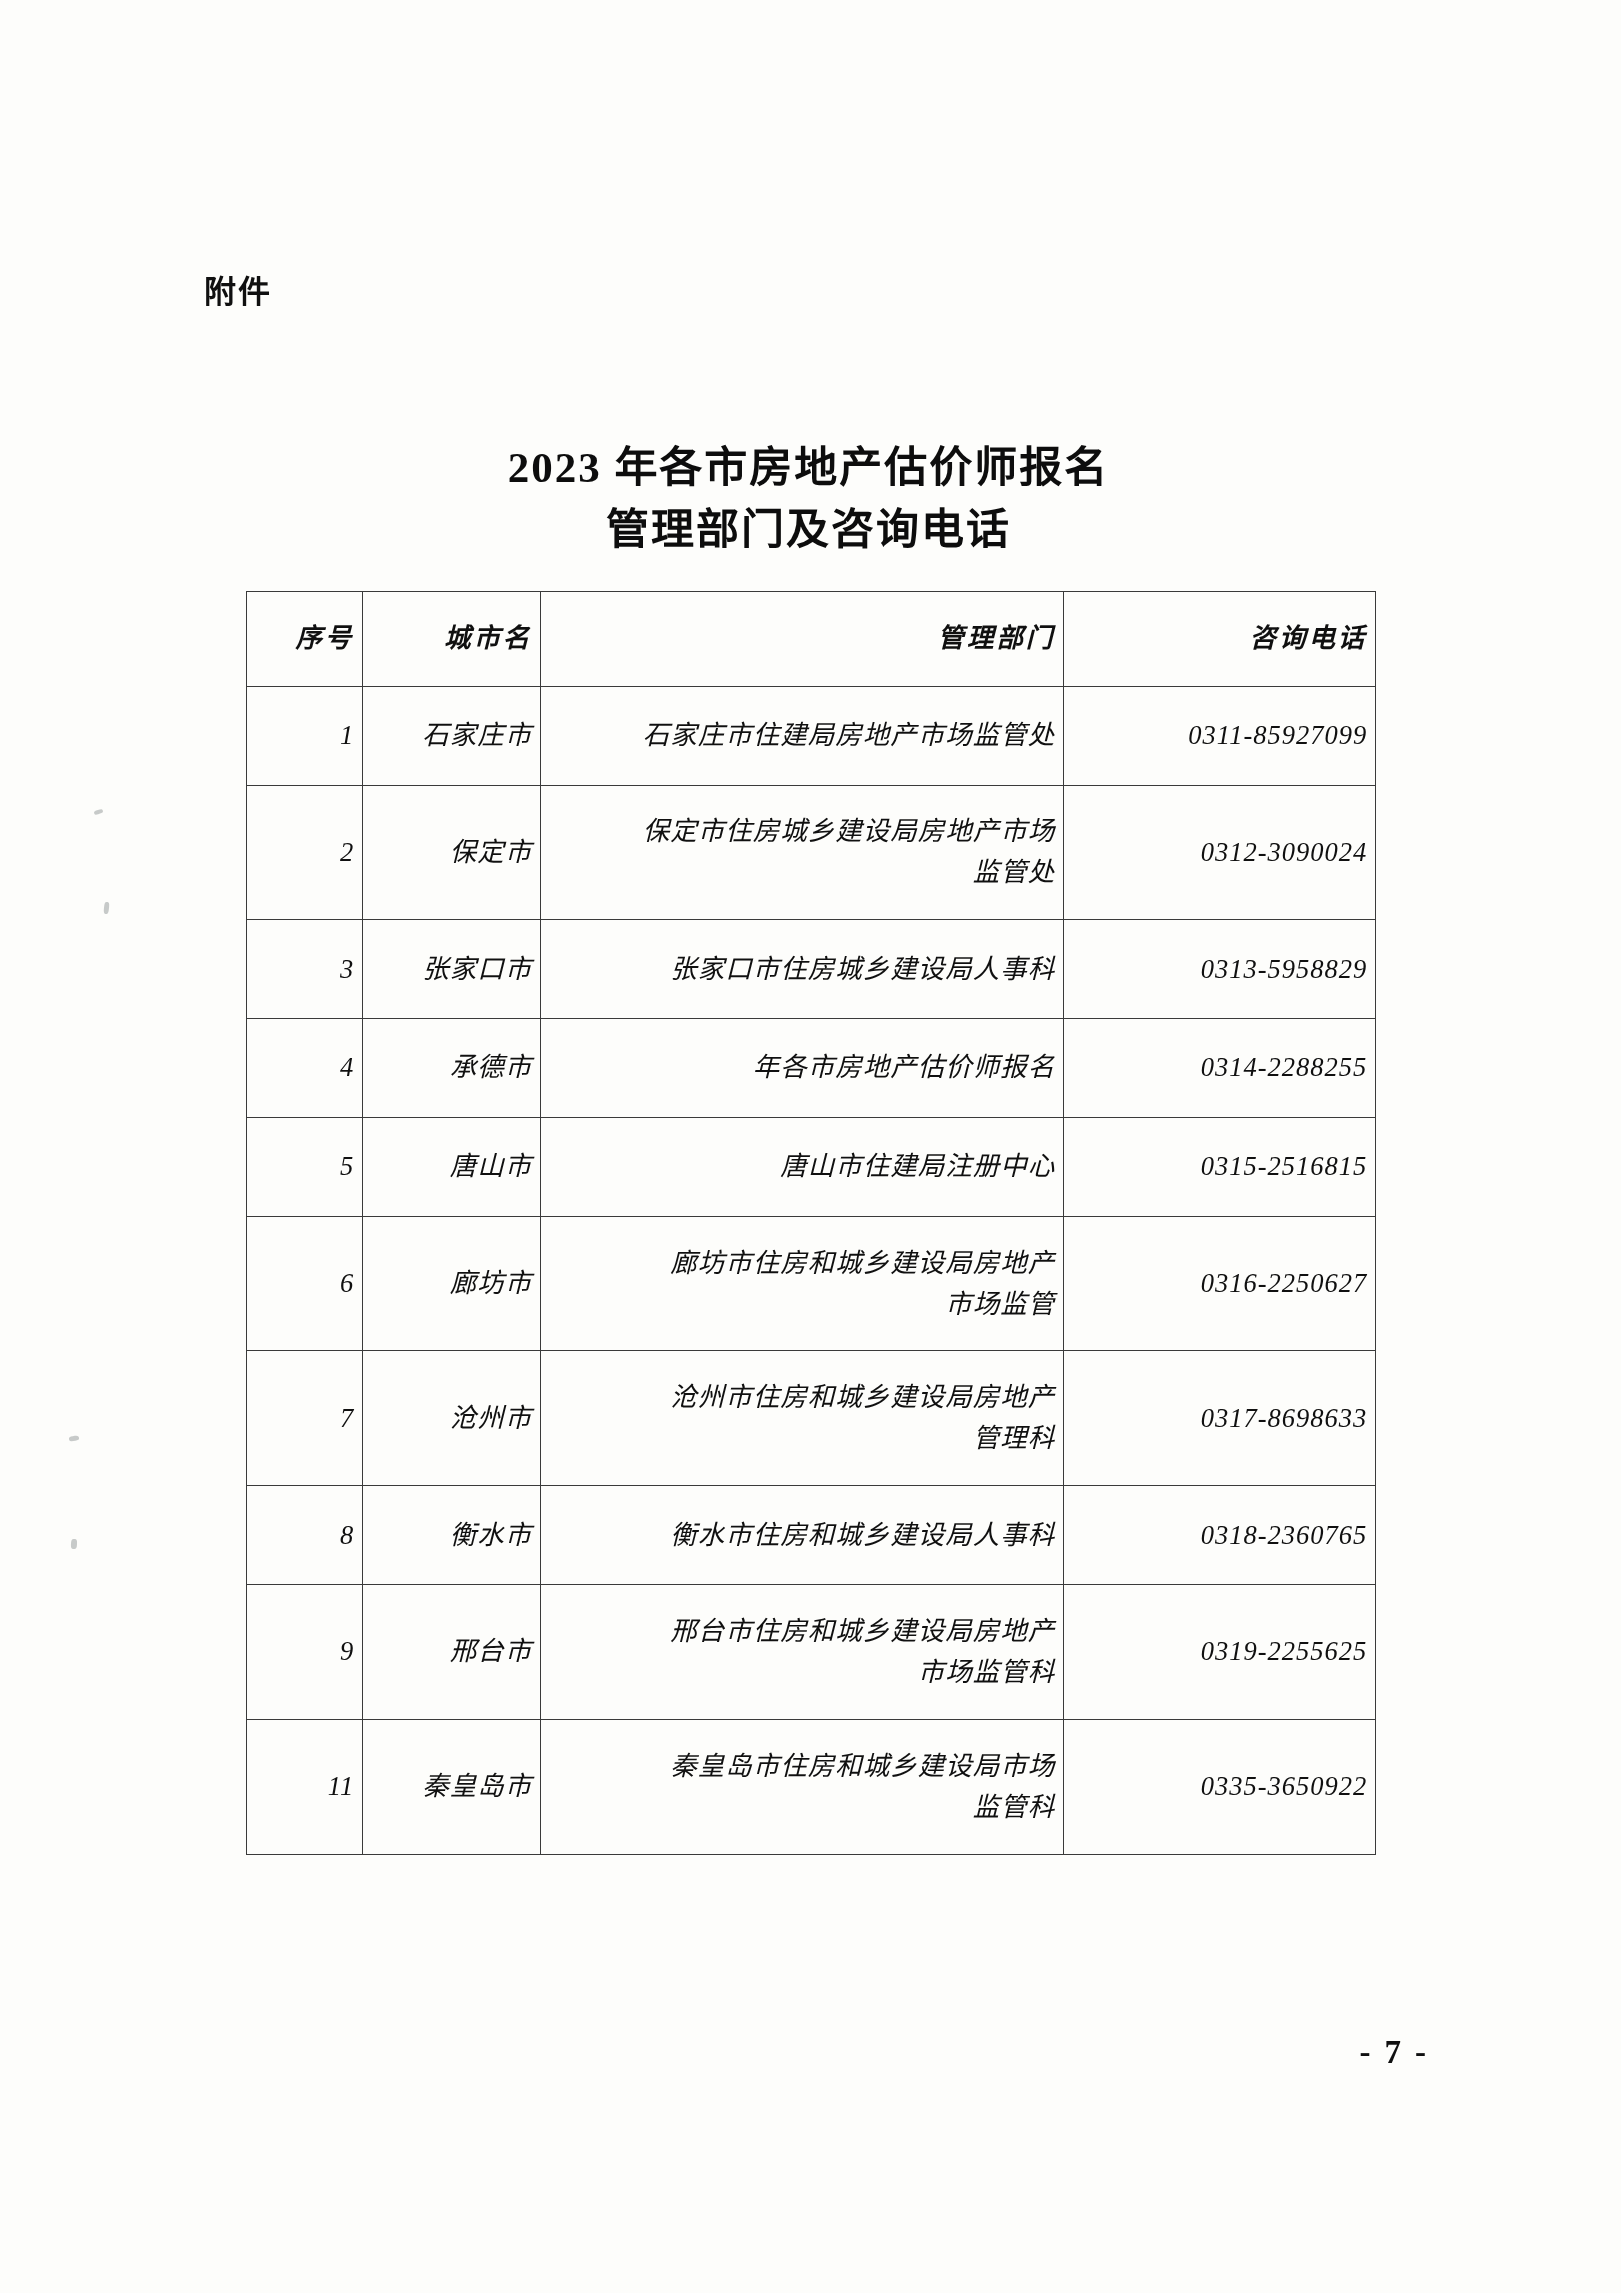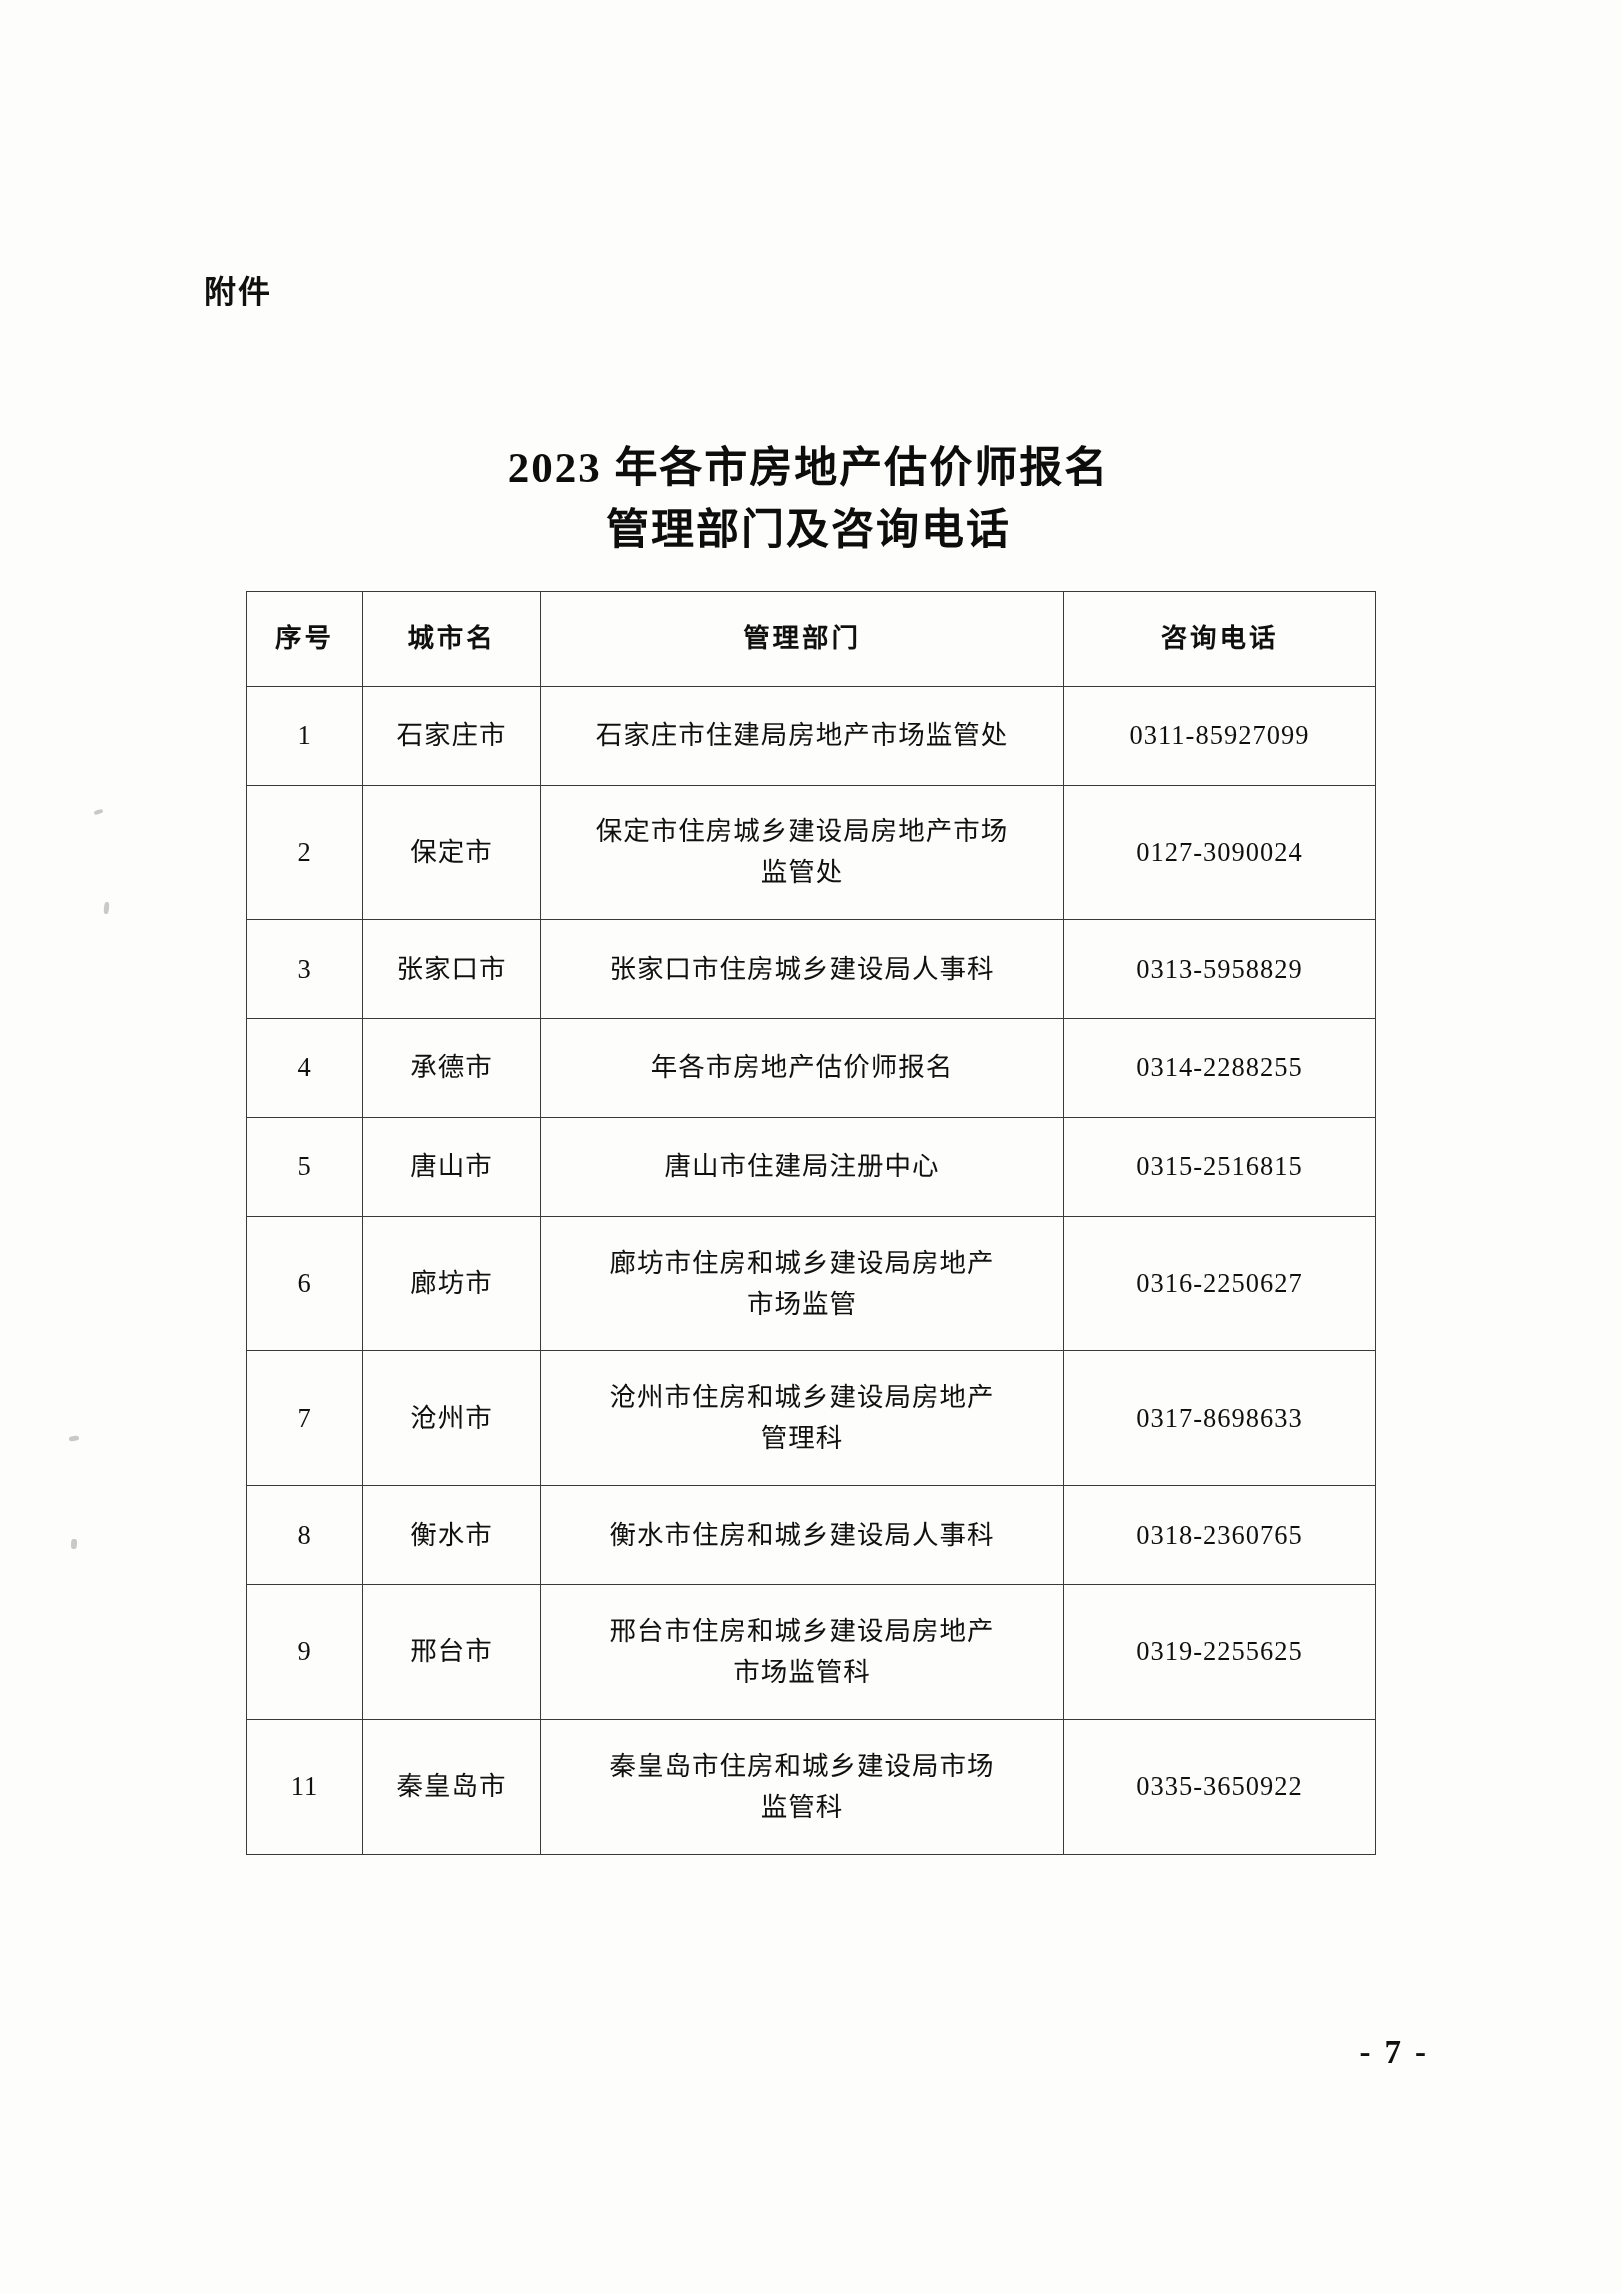--- a/index.html
+++ b/index.html
@@ -67,28 +67,29 @@
     width: 1129px;
   }
 
   table.info-table {
     border-collapse: collapse;
     width: 100%;
     table-layout: fixed;
   }
   table.info-table td, table.info-table th {
     border: 1.6px solid #3a3a3a;
-    text-align: center;
+    text-align: right;
     vertical-align: middle;
     font-family: "Liberation Serif", "DejaVu Serif", serif;
     font-size: 26.5px;
     color: #101010;
     padding: 5.9px 7.8px;
     line-height: 1.55;
     letter-spacing: 1px;
+    font-style: italic;
   }
   table.info-table thead th {
     font-weight: 700;
     height: 82px;
     letter-spacing: 2.9px;
   }
   table.info-table tbody td {
     font-weight: 400;
   }
   .col-no    { width: 116px; }
@@ -154,21 +155,21 @@
           <tr class="row-1line">
             <td class="num">1</td>
             <td class="city">石家庄市</td>
             <td class="dept">石家庄市住建局房地产市场监管处</td>
             <td class="phone">0311-85927099</td>
           </tr>
           <tr class="row-2line">
             <td class="num">2</td>
             <td class="city">保定市</td>
             <td class="dept">保定市住房城乡建设局房地产市场<br>监管处</td>
-            <td class="phone">0127-3090024</td>
+            <td class="phone">0312-3090024</td>
           </tr>
           <tr class="row-1line">
             <td class="num">3</td>
             <td class="city">张家口市</td>
             <td class="dept">张家口市住房城乡建设局人事科</td>
             <td class="phone">0313-5958829</td>
           </tr>
           <tr class="row-1line">
             <td class="num">4</td>
             <td class="city">承德市</td>

